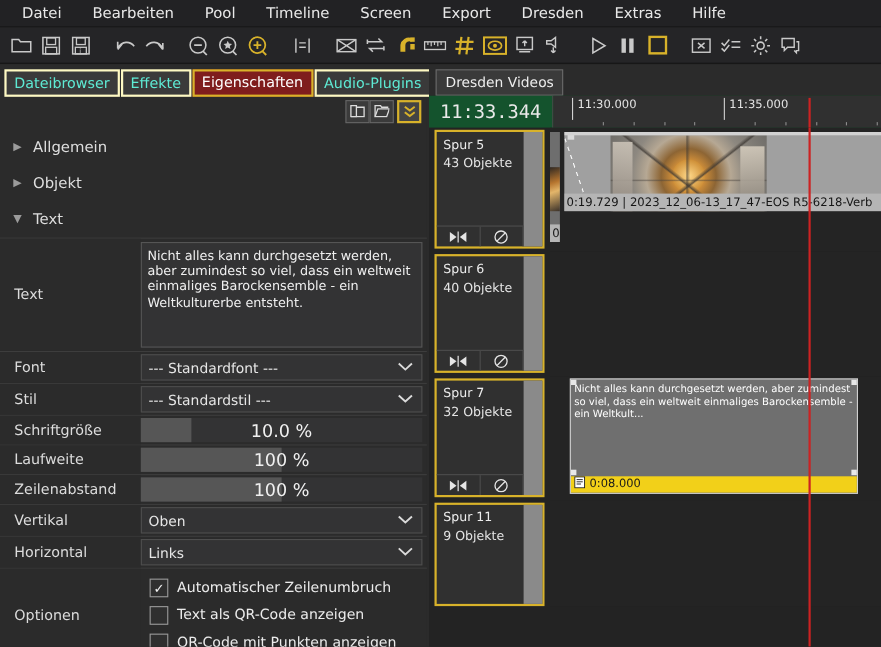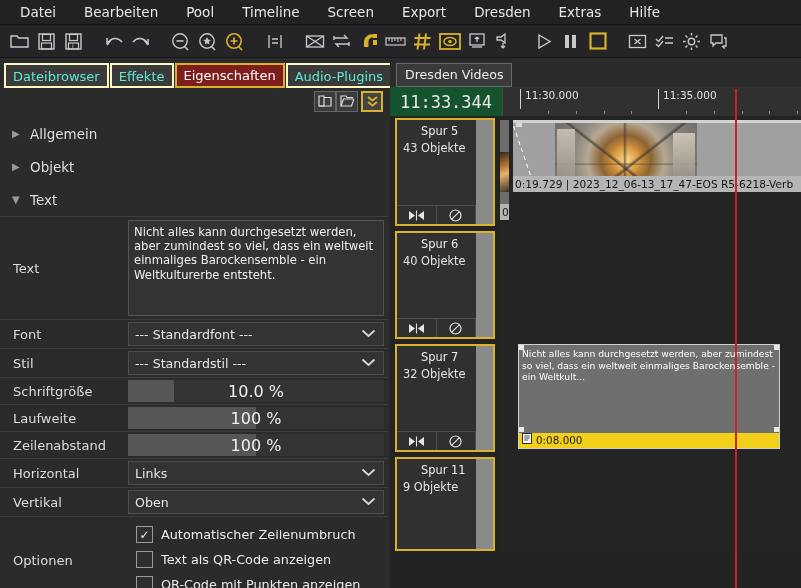--- a/index.html
+++ b/index.html
@@ -96,21 +96,21 @@
             font-size: 17px; color: #e9e9e9; border-right: 1px solid #4a4a4a; }
   .ruler-area { position: absolute; left: 113px; top: 0; right: 0; height: 29px; background: #303030; }
   .rtick { position: absolute; top: 2px; width: 1px; height: 20px; background: #d2d2d2; }
   .rlabel { position: absolute; top: 2px; font-size: 10.5px; color: #e2e2e2; }
   .rminor { position: absolute; bottom: 2px; width: 1px; height: 3px; background: #8d8d8d; }
 
   .tracks { position: absolute; top: 57px; left: 0; width: 411px; bottom: 0; overflow: hidden; }
   .track { position: relative; width: 411px; }
   .thead { position: absolute; left: 5px; top: 0; width: 100px; background: #303030;
            border: 2px solid #d8b22a; }
-  .thead .tname { font-size: 11.4px; color: #ededed; padding: 4px 0 0 24px; }
+  .thead .tname { font-size: 11.4px; color: #ededed; padding: 4px 0 0 6px; }
   .thead .tcount { font-size: 11.4px; color: #e4e4e4; padding: 3px 0 0 6px; }
   .thead .tbtns { position: absolute; left: 0; right: 0; bottom: 0; height: 19px;
                   display: flex; border-top: 1px solid #4d4d4d; }
   .thead .tbtn { flex: 1; display: flex; align-items: center; justify-content: center;
                  border-right: 1px solid #4d4d4d; }
   .thead .scrollcol { position: absolute; right: 0; top: 0; bottom: 0; width: 17px;
                       background: #8a8a8a; }
   .tbody { position: absolute; left: 110px; top: 0; right: 0; bottom: 0; background: #242424; }
 
   .playhead { position: absolute; top: 0; bottom: 0; width: 2px; background: #cc2222; z-index: 40; }
@@ -412,38 +412,38 @@
           <div class="pname">Zeilenabstand</div>
           <div class="pval">
             <div class="slider">
               <div class="fill" style="width: 50%;"></div>
               <span class="stext">100 %</span>
             </div>
           </div>
         </div>
 
         <div class="prow">
-          <div class="pname">Horizontal</div>
+          <div class="pname">Vertikal</div>
           <div class="pval">
             <div class="combo">
-              <span>Links</span>
+              <span>Oben</span>
               <span class="chev">
                 <svg width="15" height="9" viewBox="0 0 15 9">
                     <path d="M1.5 1.5L7.5 7l6-5.5" fill="none" stroke="#dadada" stroke-width="1.7"></path>
                   </svg>
               </span>
             </div>
           </div>
         </div>
 
         <div class="prow">
-          <div class="pname">Vertikal</div>
+          <div class="pname">Horizontal</div>
           <div class="pval">
             <div class="combo">
-              <span>Oben</span>
+              <span>Links</span>
               <span class="chev">
                 <svg width="15" height="9" viewBox="0 0 15 9">
                     <path d="M1.5 1.5L7.5 7l6-5.5" fill="none" stroke="#dadada" stroke-width="1.7"></path>
                   </svg>
               </span>
             </div>
           </div>
         </div>
 
         <div class="prow">

